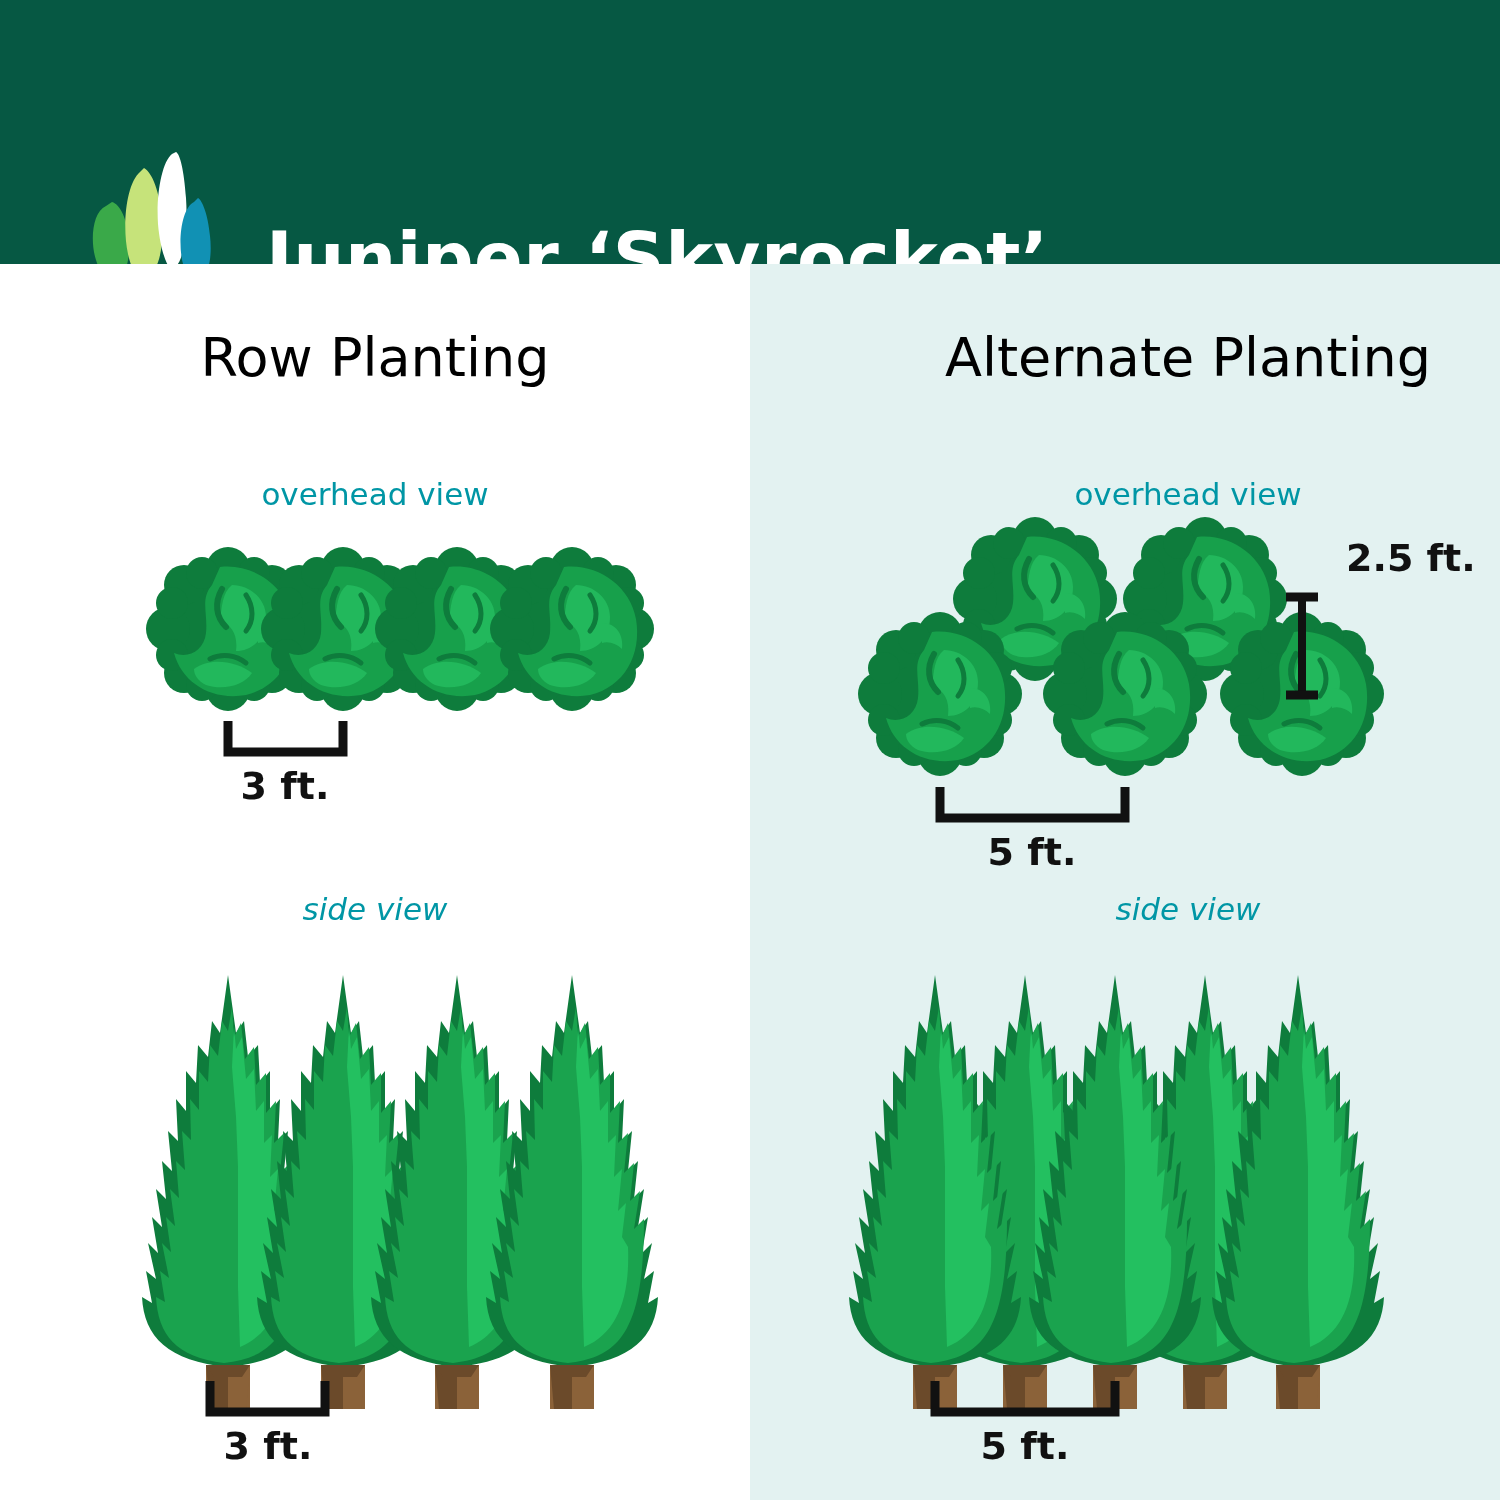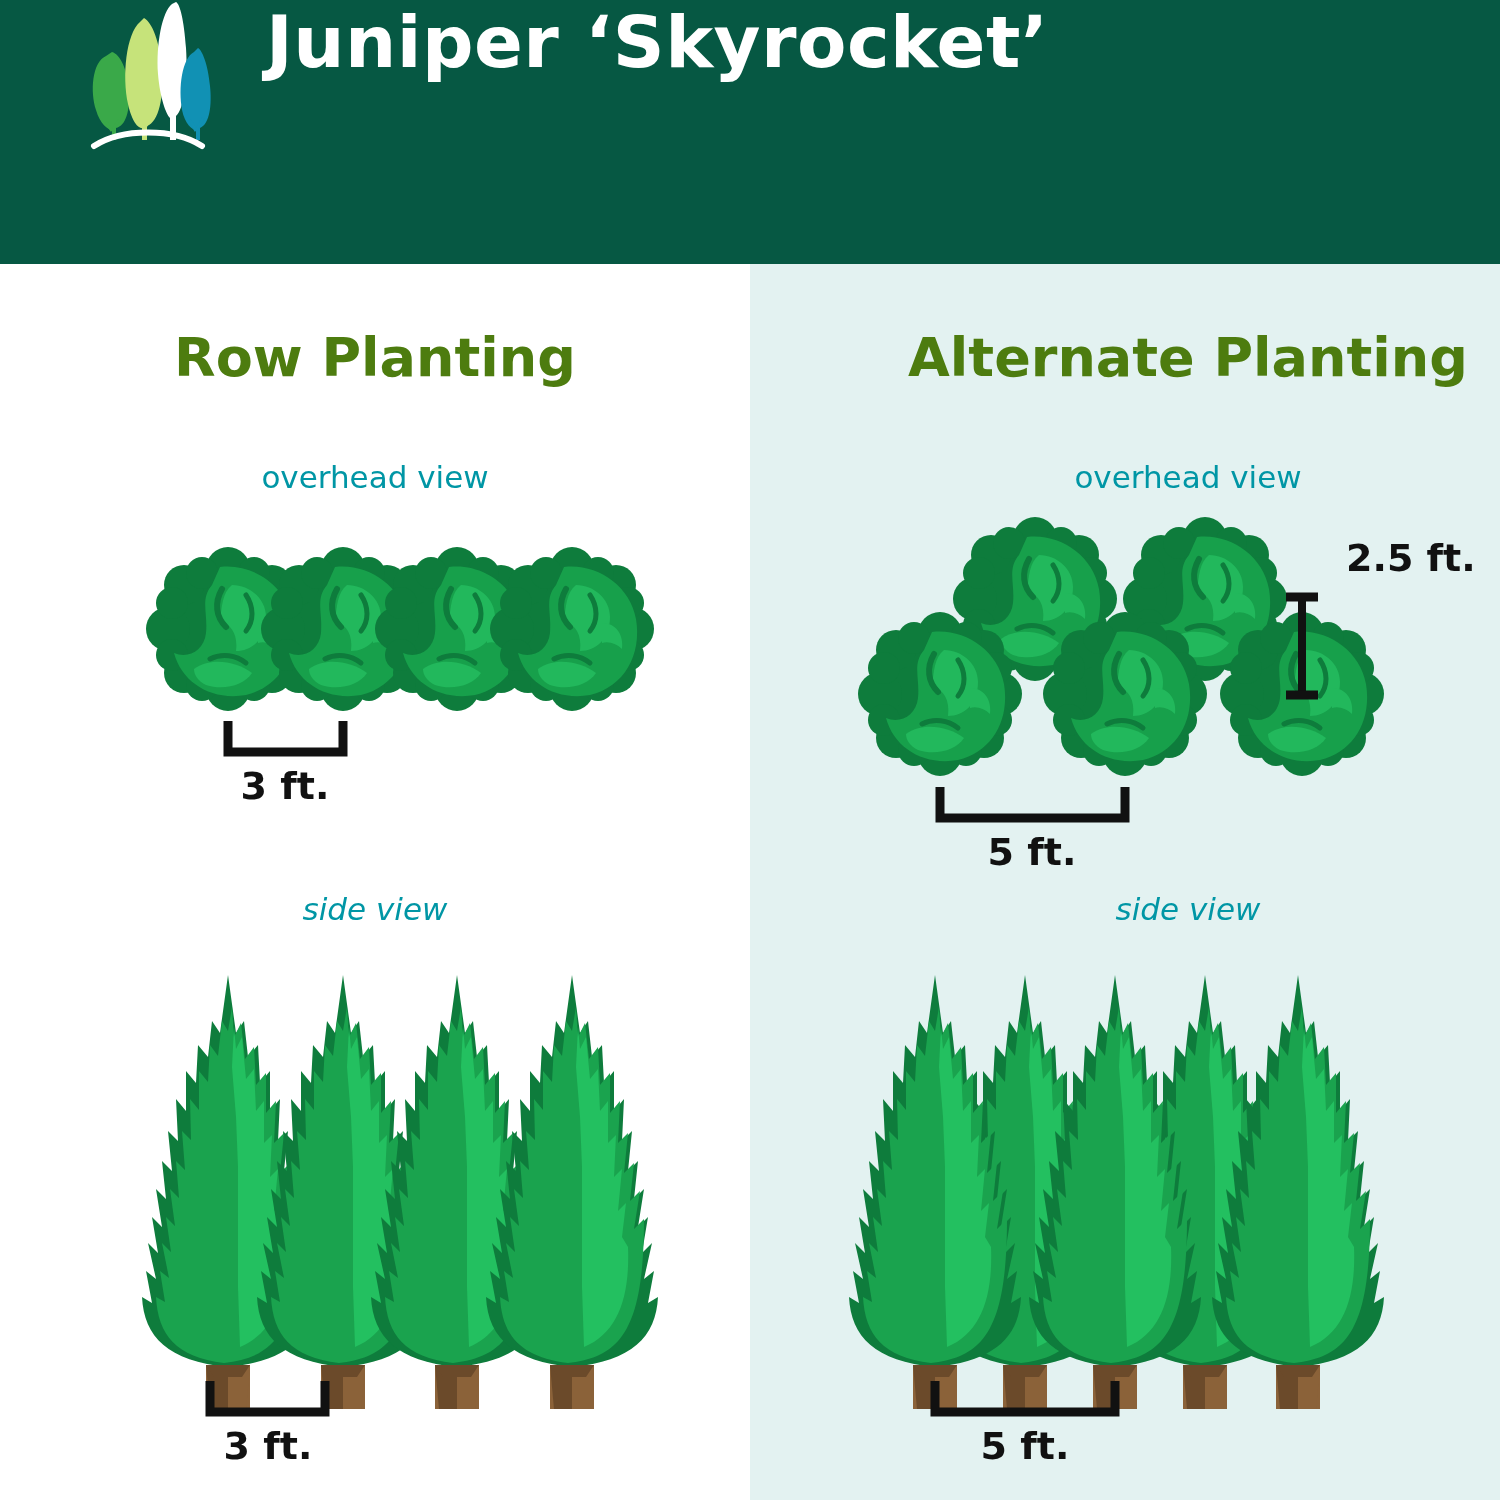--- a/index.html
+++ b/index.html
@@ -8,21 +8,21 @@
     font-family:"Liberation Sans", sans-serif;
     background:#ffffff;
     overflow:hidden;
   }
   #page{position:relative;width:1500px;height:1500px;overflow:hidden;}
 
   
   .header{
     position:absolute;left:0;top:0;width:1500px;height:300px;
     background:#065843;
-    display:flex;align-items:flex-start;
+    display:flex;align-items:flex-end;
   }
   .logo{width:130px;height:150px;margin-left:82px;flex:0 0 auto;}
   .app-title{
     margin-left:54px;
     color:#ffffff;
     font-size:72px;
     font-weight:700;
     letter-spacing:0.5px;
     white-space:nowrap;
     font-family:"DejaVu Sans", sans-serif;
@@ -30,33 +30,33 @@
 
   
   .panels{position:absolute;left:0;top:264px;width:1500px;height:1236px;}
   .panel{position:absolute;top:0;height:1236px;}
   .panel-left{left:0;width:750px;background:#ffffff;}
   .panel-right{left:750px;width:876px;background:#e3f2f1;}
 
   .col-title{
     position:absolute;top:62px;left:0;width:100%;
     text-align:center;
-    color:#4d7c0f;
-    font-size:54px;font-weight:700;
+    color:#000000;
+    font-size:54px;font-weight:400;
     font-family:"DejaVu Sans", sans-serif;
     white-space:nowrap;
   }
   .view-label{
     position:absolute;left:0;width:100%;
     text-align:center;
     color:#0096a5;
     font-size:31px;font-weight:400;
     font-family:"DejaVu Sans", sans-serif;
   }
-  .view-label.overhead{top:195px;}
+  .view-label.overhead{top:212px;}
   .view-label.side{top:627px;font-style:italic;}
 
   .stage{position:absolute;left:0;width:750px;}
   .stage-overhead{top:245px;height:340px;text-align:right;}
   .stage-side{top:665px;height:560px;}
 
   svg{display:block;overflow:visible;}
   .dim-text{
     font-family:"DejaVu Sans", sans-serif;
     font-size:38px;font-weight:700;fill:#111111;

